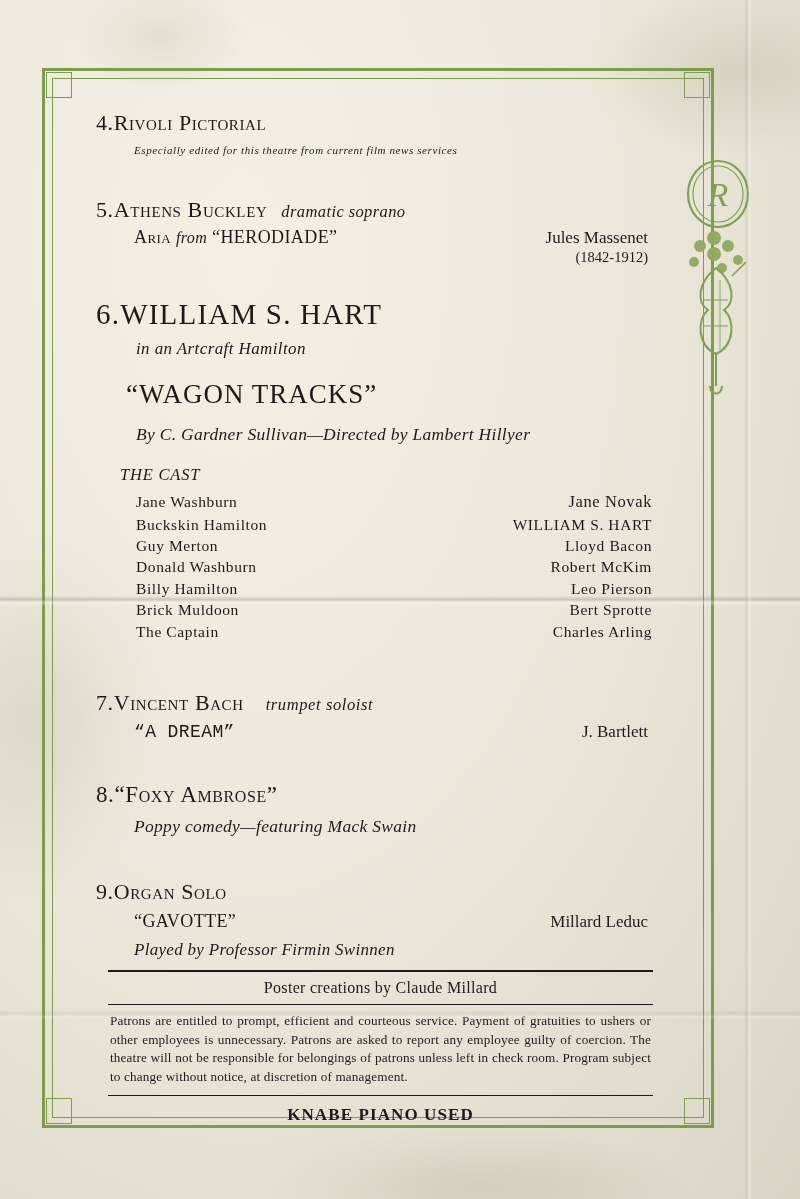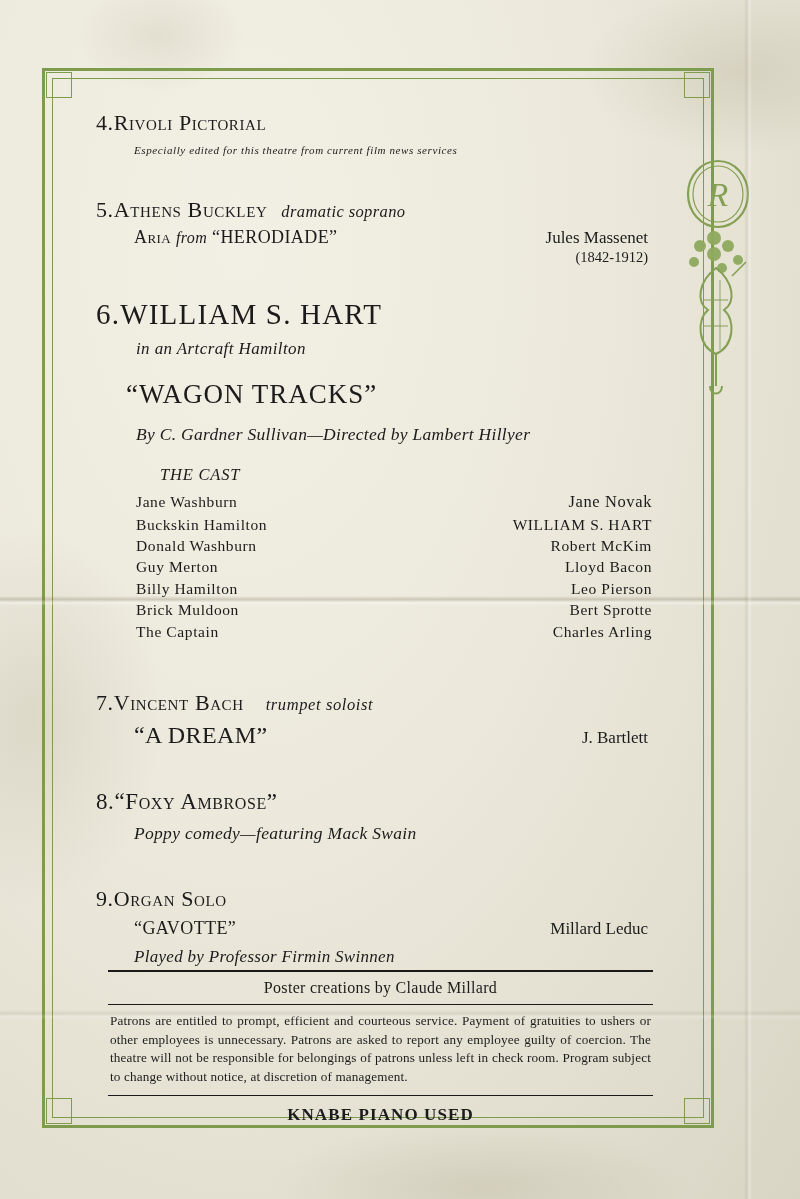--- a/index.html
+++ b/index.html
@@ -171,21 +171,21 @@
   .i6 .credit {
     font-style: italic;
     font-size: 17.5px;
     margin-left: 40px;
     margin-top: 14px;
     letter-spacing: .3px;
   }
   .cast-head {
     font-style: italic;
     font-size: 16.5px;
-    margin-left: 64px;
+    margin-left: 24px;
     margin-top: 20px;
     letter-spacing: .8px;
   }
   .cast {
     margin-left: 40px;
     margin-top: 6px;
     width: 520px;
   }
   .cast .crow {
     display: flex;
@@ -212,23 +212,24 @@
     margin-left: 22px;
   }
   .i7 .song-row {
     display: flex;
     justify-content: space-between;
     align-items: baseline;
     margin-left: 38px;
     margin-top: 6px;
   }
   .i7 .song {
-    font-size: 24px;
+    font-size: 18px;
     font-variant: small-caps;
     letter-spacing: .4px;
+    font-family: Liberation Mono, monospace;
   }
   .i7 .by { font-size: 17px; padding-right: 8px; }
 
   
   .i8 { margin-top: 40px; }
   .i8 .t {
     font-size: 23px;
     font-variant: small-caps;
     letter-spacing: .6px;
   }
@@ -381,26 +382,26 @@
       <div class="cast">
         <div class="crow">
           <span class="role">Jane  Washburn</span>
           <span class="actor">Jane  Novak</span>
         </div>
         <div class="crow">
           <span class="role">Buckskin Hamilton</span>
           <span class="actor">WILLIAM S. HART</span>
         </div>
         <div class="crow">
+          <span class="role">Guy  Merton</span>
+          <span class="actor">Lloyd  Bacon</span>
+        </div>
+        <div class="crow">
           <span class="role">Donald  Washburn</span>
           <span class="actor">Robert  McKim</span>
-        </div>
-        <div class="crow">
-          <span class="role">Guy  Merton</span>
-          <span class="actor">Lloyd  Bacon</span>
         </div>
         <div class="crow">
           <span class="role">Billy  Hamilton</span>
           <span class="actor">Leo  Pierson</span>
         </div>
         <div class="crow">
           <span class="role">Brick  Muldoon</span>
           <span class="actor">Bert  Sprotte</span>
         </div>
         <div class="crow">

